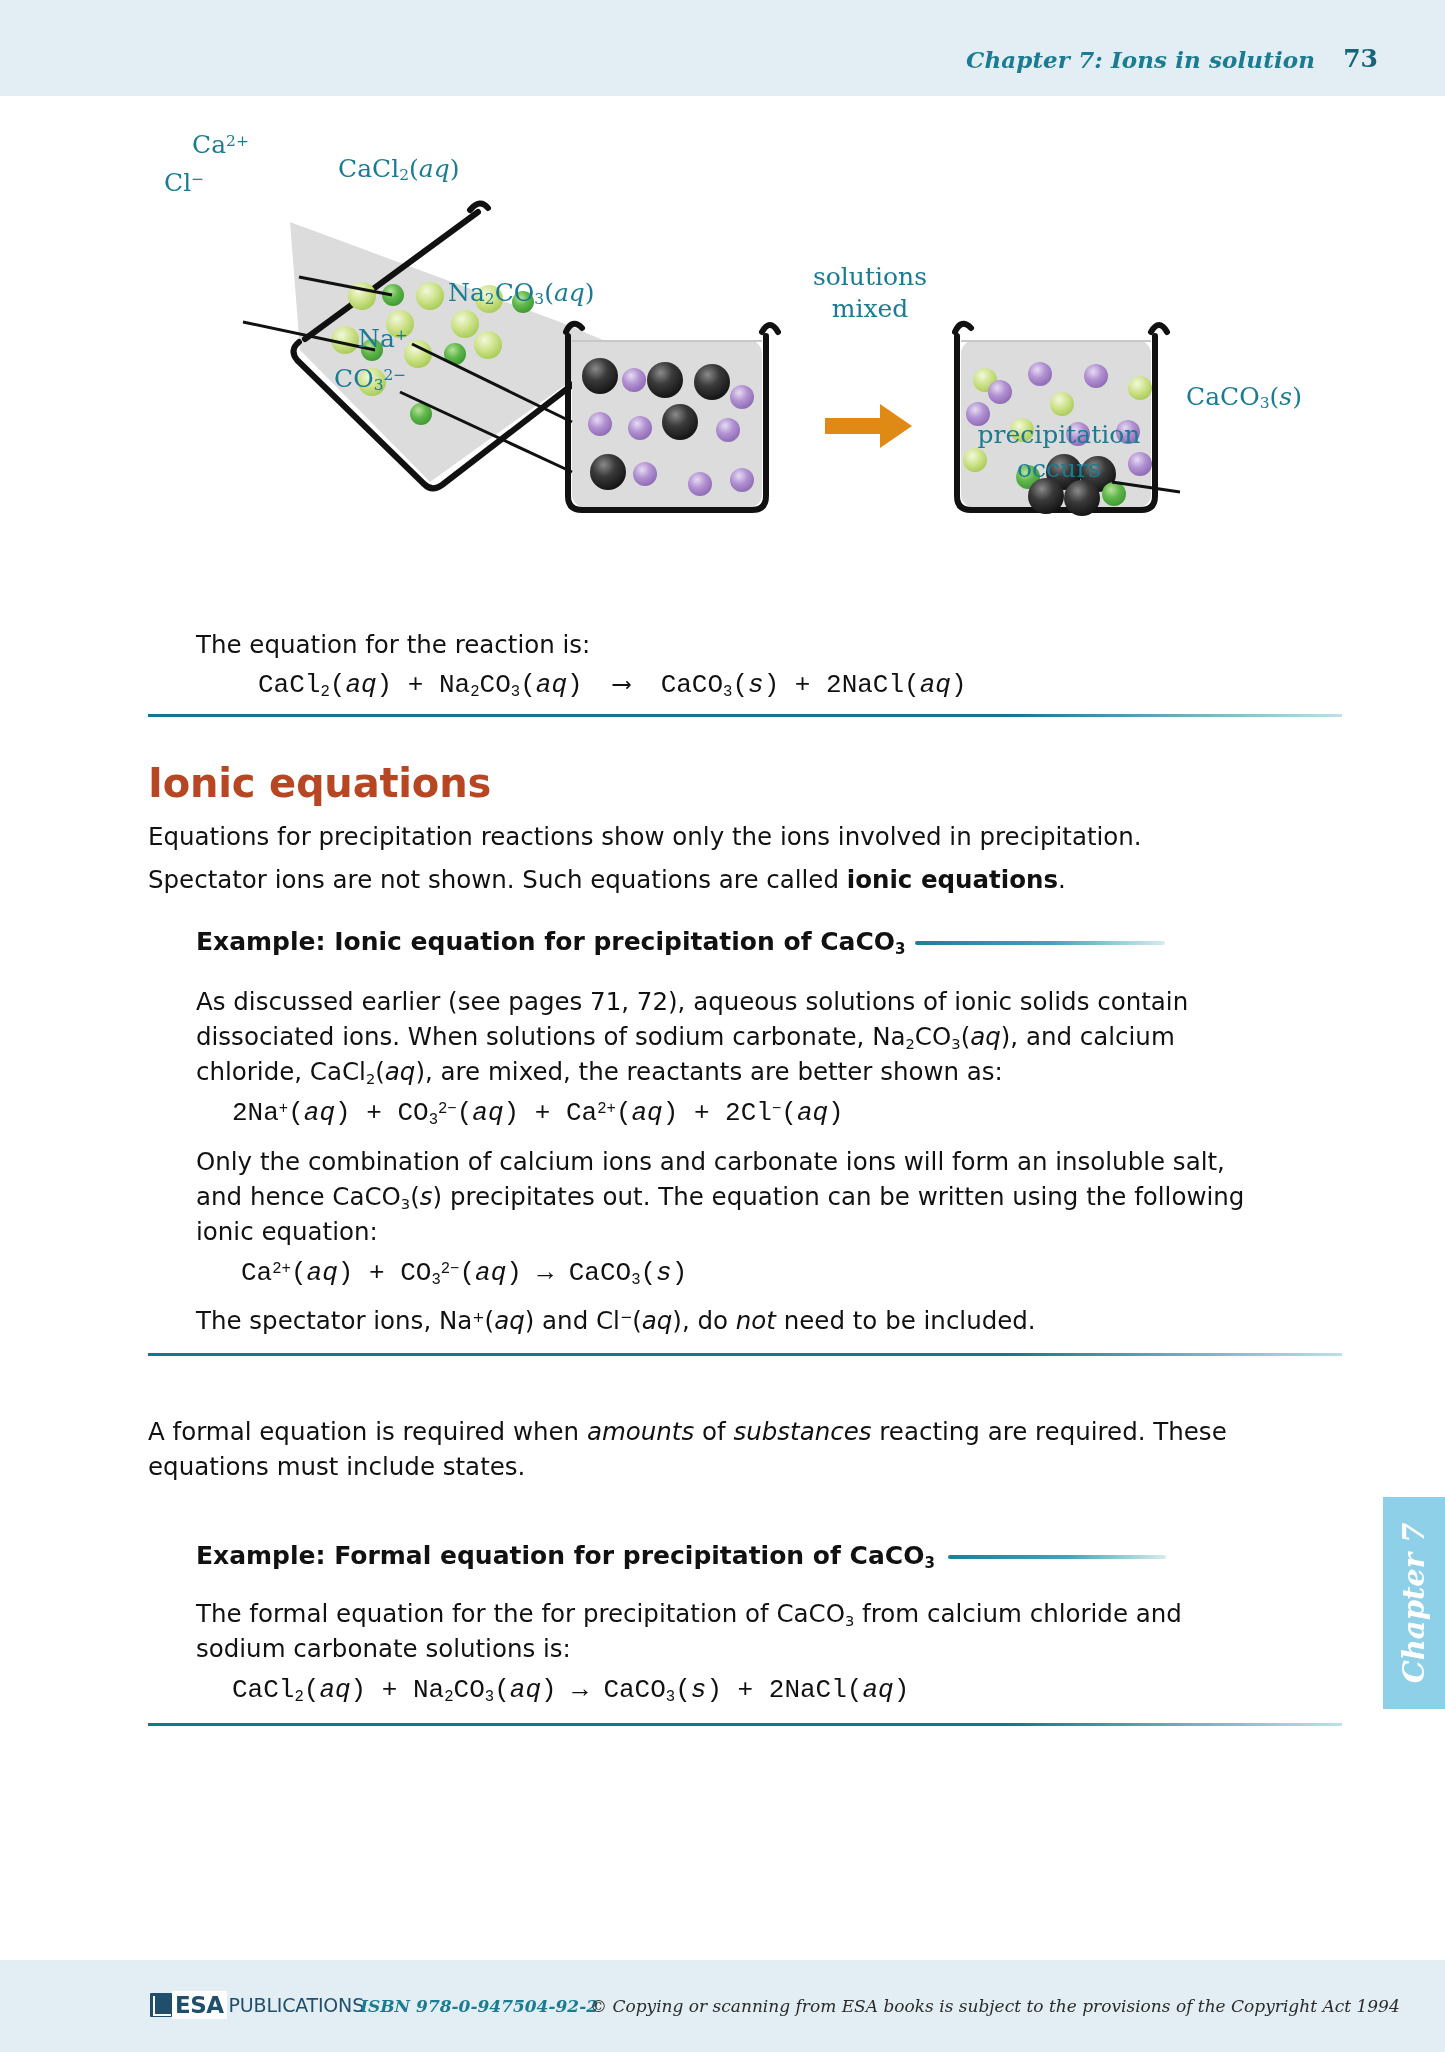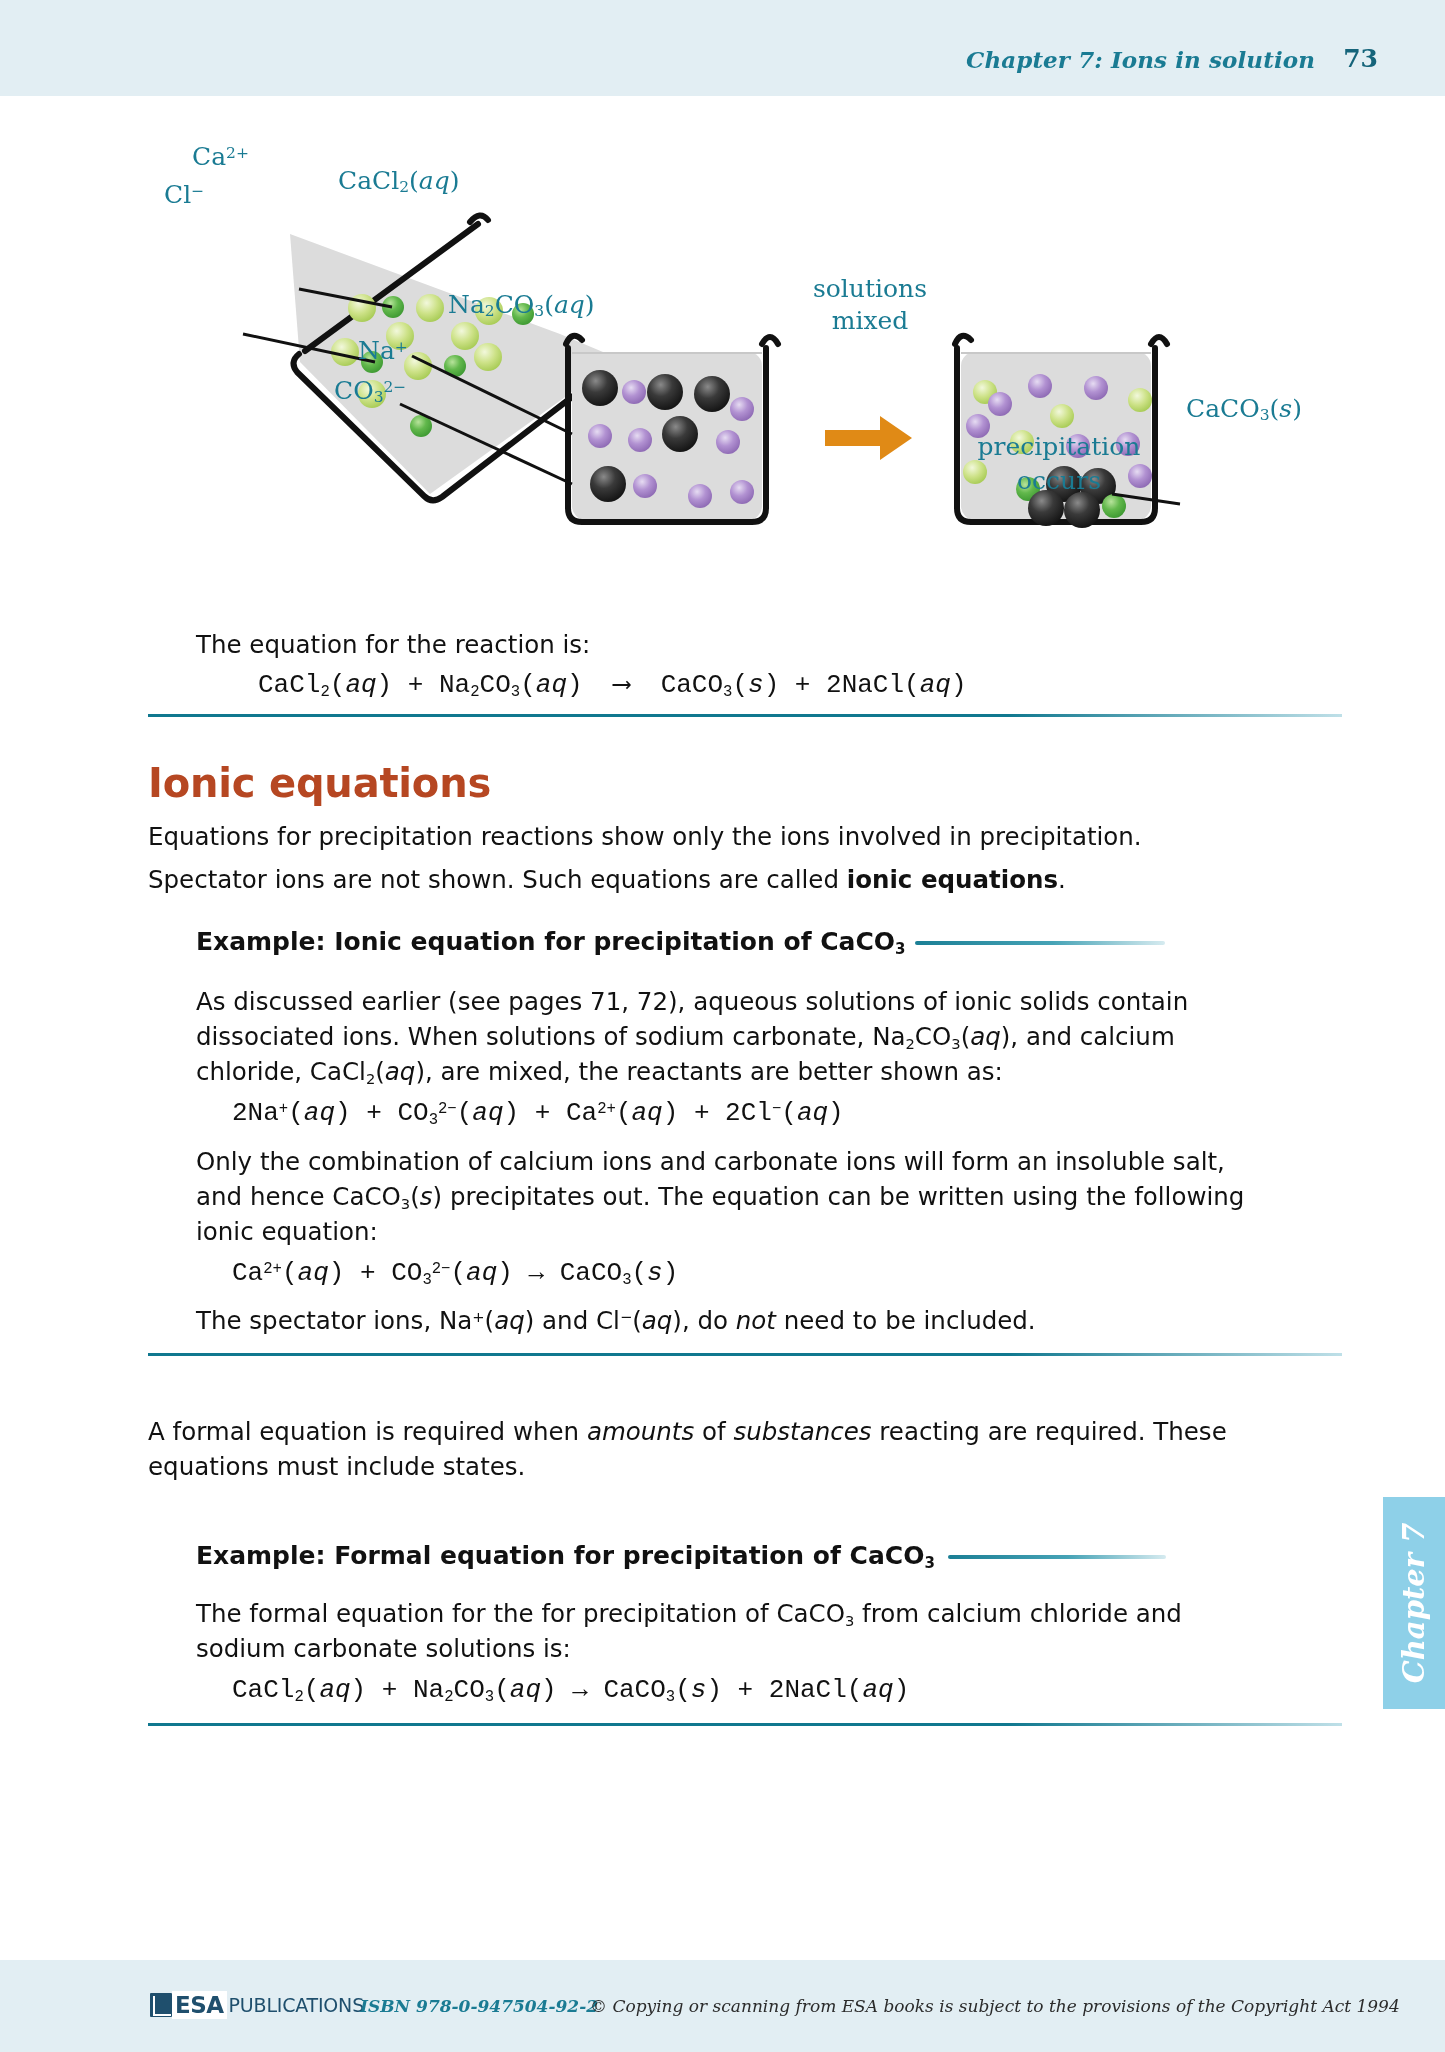--- a/index.html
+++ b/index.html
@@ -21,21 +21,21 @@
     font-style:italic;font-weight:bold;font-size:23px;color:#1a7b93;
     letter-spacing:.1px;white-space:nowrap;text-align:center;
   }
   .header-page{
     position:absolute;right:67px;top:44px;
     font-family:"DejaVu Serif", serif;
     font-weight:bold;font-size:25px;color:#15647a;
   }
 
   
-  .diagram{position:absolute;left:0;top:104px;width:1381px;height:520px;}
+  .diagram{position:absolute;left:0;top:92px;width:1381px;height:520px;}
   .dlabel{
     position:absolute;
     font-family:"DejaVu Serif", serif;
     font-size:25px;color:#1a7b93;white-space:nowrap;
   }
   .dlabel sub{font-size:.62em;vertical-align:-.22em;}
   .dlabel sup{font-size:.62em;vertical-align:.48em;}
   .dlabel i{font-style:italic;}
   .dlabel.center{text-align:center;}
 
@@ -305,21 +305,21 @@
     2Na<sup>+</sup>(<i>aq</i>) + CO<sub>3</sub><sup>2−</sup>(<i>aq</i>) +
     Ca<sup>2+</sup>(<i>aq</i>) + 2Cl<sup>−</sup>(<i>aq</i>)
   </div>
 
   <div class="body-text" style="position:absolute;left:196px;top:1146px;">Only the combination of calcium ions and carbonate ions will form an insoluble salt,</div>
   <div class="body-text" style="position:absolute;left:196px;top:1181px;">
     and hence CaCO<sub>3</sub>(<i>s</i>) precipitates out. The equation can be written using the following
   </div>
   <div class="body-text" style="position:absolute;left:196px;top:1216px;">ionic equation:</div>
 
-  <div class="eqline" style="position:absolute;left:232px;top:1258px;">
+  <div class="eqline" style="position:absolute;left:241px;top:1258px;">
     Ca<sup>2+</sup>(<i>aq</i>) + CO<sub>3</sub><sup>2−</sup>(<i>aq</i>)
     → CaCO<sub>3</sub>(<i>s</i>)
   </div>
 
   <div class="body-text" style="position:absolute;left:196px;top:1305px;">
     The spectator ions, Na<sup>+</sup>(<i>aq</i>) and Cl<sup>−</sup>(<i>aq</i>),
     do <i>not</i> need to be included.
   </div>
 
   <div class="rule-teal" style="left:148px;top:1353px;width:1194px;"></div>

